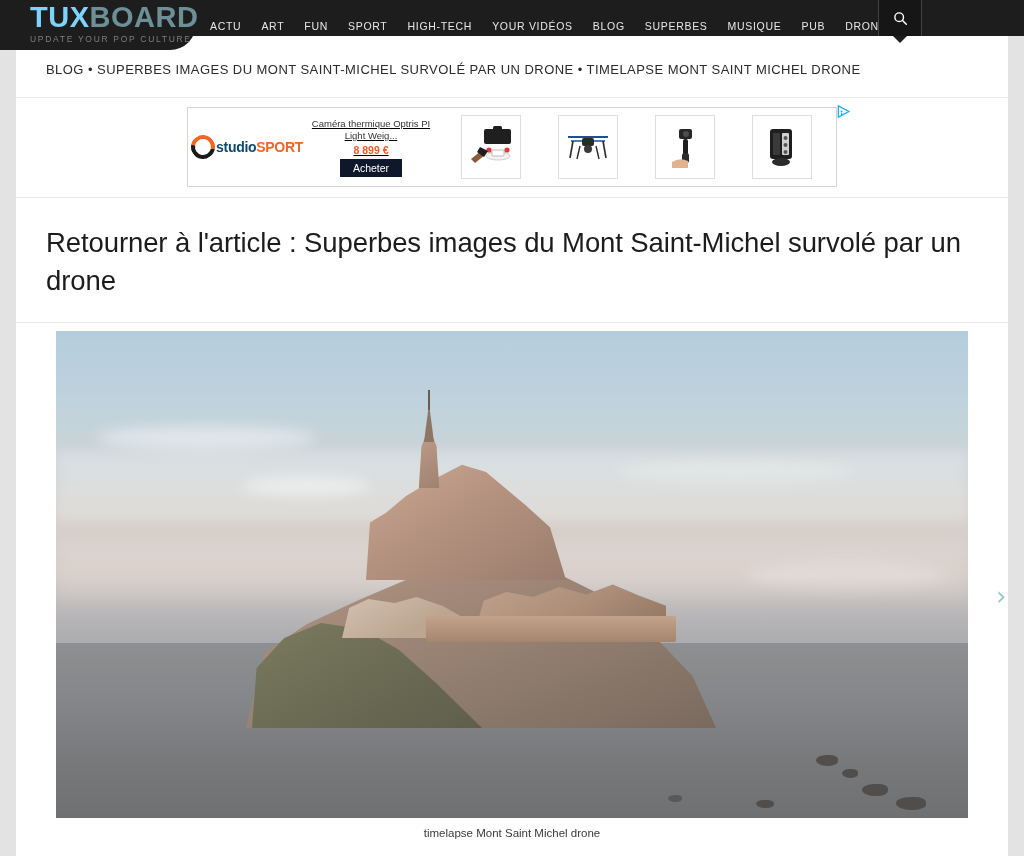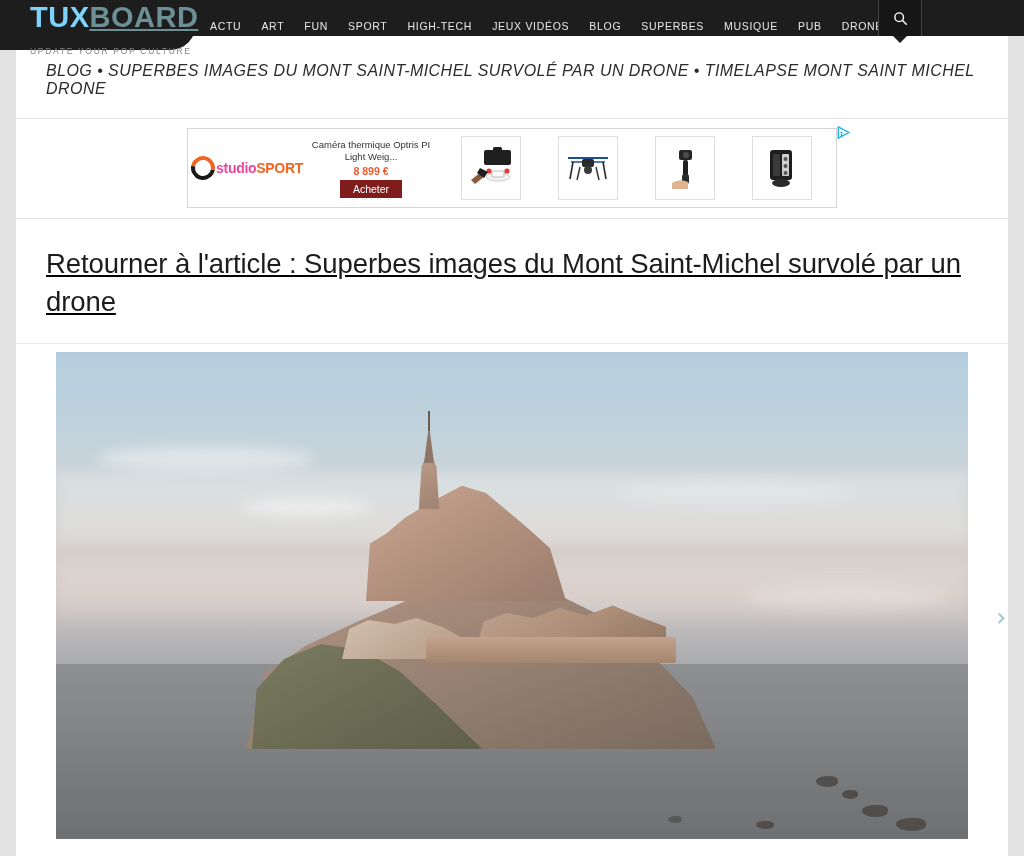--- a/index.html
+++ b/index.html
@@ -31,26 +31,26 @@
     padding-top: 2px;
   }
   .logo-text {
     font-size: 29px;
     font-weight: bold;
     letter-spacing: 0.5px;
     line-height: 31px;
     white-space: nowrap;
   }
   .logo-tux { color: #7dd3fc; }
-  .logo-board { color: #6d8f96; text-decoration: underline; }
+  .logo-board { color: #6d8f96; }
   .logo-tagline {
     font-size: 8.5px;
     color: #7f7f7f;
     letter-spacing: 1.7px;
-    margin-top: 13px;
+    margin-top: 1px;
     white-space: nowrap;
   }
 
   .main-nav {
     position: absolute;
     left: 200px; top: 0;
     height: 52px;
     display: flex;
     align-items: center;
   }
@@ -91,25 +91,24 @@
     width: 992px;
     margin: 0 auto;
     background: #ffffff;
     min-height: 820px;
   }
 
   .breadcrumb-bar {
     padding: 26px 30px 20px 30px;
   }
   .breadcrumb {
-    font-size: 16px;
+    font-size: 13px;
     color: #2b2b2b;
     letter-spacing: 0.45px;
     text-transform: uppercase;
-    font-style: italic;
   }
 
   
   .ad-wrap {
     border-top: 1px solid #e6e6e6;
     border-bottom: 1px solid #e6e6e6;
     padding: 9px 0 10px 0;
     display: flex;
     justify-content: center;
   }
@@ -134,39 +133,40 @@
     border-radius: 50%;
     border: 4px solid #1a1a1a;
     border-right-color: #f26522;
     border-top-color: #f26522;
     transform: rotate(-35deg);
     margin-right: 1px;
   }
   .ad-brand-name {
     font-size: 14px; font-weight: bold; letter-spacing: -0.3px;
   }
-  .ad-brand-studio { color: #ec4899; }
+  .ad-brand-studio { color: #0c4a6e; }
   .ad-brand-sport { color: #f26522; }
 
   .ad-copy {
     width: 130px;
     text-align: center;
     padding: 0 4px;
+    text-decoration: underline;
   }
   .ad-title {
     font-size: 9.5px; color: #333; line-height: 12.5px;
   }
   .ad-price {
     font-size: 10.5px; color: #f15a29; font-weight: bold;
     margin-top: 1px;
   }
   .ad-buy {
     display: inline-block;
     margin-top: 3px;
-    background: #7f1d1d;
+    background: #0f172a;
     color: #fff;
     font-size: 10.5px;
     padding: 3px 13px;
     border: none;
     cursor: pointer;
   }
   .ad-thumbs {
     flex: 1;
     display: flex;
     align-items: center;
@@ -182,21 +182,21 @@
     justify-content: center;
     cursor: pointer;
   }
   .adchoices {
     position: absolute;
     right: -15px; top: -3px;
     width: 14px; height: 13px;
   }
 
   
-  .title-wrap { padding: 26px 30px 22px 30px; text-decoration: underline; }
+  .title-wrap { padding: 26px 30px 22px 30px; }
   .article-title {
     font-size: 27.5px;
     font-weight: normal;
     color: #1c1c1c;
     line-height: 38px;
     letter-spacing: -0.1px;
   }
 
   
   .viewer {
@@ -356,21 +356,21 @@
     </div>
     <div class="logo-tagline">UPDATE YOUR POP CULTURE</div>
   </div>
 
   <nav class="main-nav">
     <div class="nav-item">ACTU</div>
     <div class="nav-item">ART</div>
     <div class="nav-item">FUN</div>
     <div class="nav-item">SPORT</div>
     <div class="nav-item">HIGH-TECH</div>
-    <div class="nav-item">JEUX VIDÉOS</div>
+    <div class="nav-item">YOUR VIDÉOS</div>
     <div class="nav-item">BLOG</div>
     <div class="nav-item">SUPERBES</div>
     <div class="nav-item">MUSIQUE</div>
     <div class="nav-item">PUB</div>
     <div class="nav-item">DRONE</div>
   </nav>
 
   <div class="search-box">
     <svg width="15" height="15" viewBox="0 0 16 16">
       <circle cx="6.6" cy="6.6" r="4.6" fill="none" stroke="#ffffff" stroke-width="1.5"></circle>
@@ -493,16 +493,17 @@
         <div class="rock" style="left:760px;bottom:52px;width:22px;height:11px;"></div>
         <div class="rock" style="left:786px;bottom:40px;width:16px;height:9px;"></div>
         <div class="rock" style="left:806px;bottom:22px;width:26px;height:12px;"></div>
         <div class="rock" style="left:840px;bottom:8px;width:30px;height:13px;"></div>
         <div class="rock" style="left:700px;bottom:10px;width:18px;height:8px;"></div>
         <div class="rock" style="left:612px;bottom:16px;width:14px;height:7px;opacity:.6;"></div>
       </div>
 
       <div class="nav-arrow nav-next">›</div>
 
+      <div class="caption">timelapse Mont Saint Michel drone</div>
     </div>
   </div>
 
 </div>
 
 </body></html>

